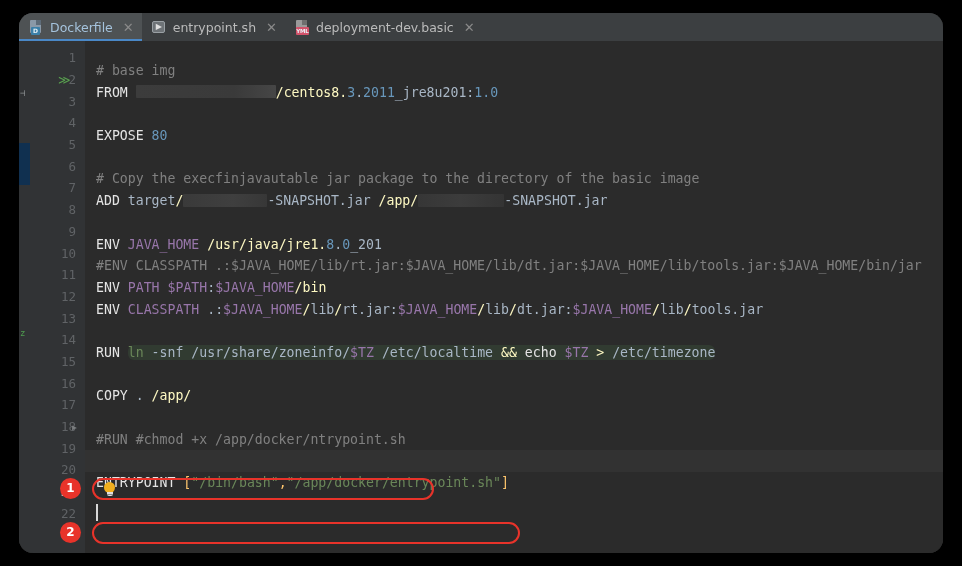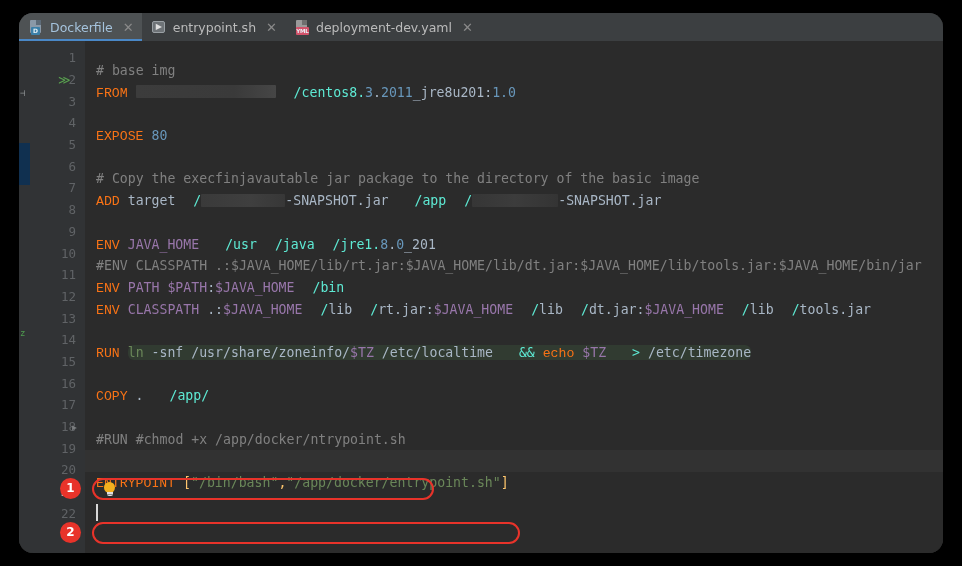--- a/index.html
+++ b/index.html
@@ -186,27 +186,27 @@
     font-size: 13.2px;
     white-space: pre;
     color: #a9b7c6;
     position: relative;
   }
   .cline.current-line {
     background: #323232;
   }
 
   
-  .kw      { color: #f97316; font-family: Liberation Mono, monospace; }
+  .kw      { color: #e5e5e5; }
   .var     { color: #9876aa; }
   .num     { color: #6897bb; }
   .str     { color: #6a8759; }
   .cmt     { color: #808080; }
   .txt     { color: #a9b7c6; }
-  .sep     { color: #5eead4; margin-left: 18px; }
+  .sep     { color: #fef9c3; }
   .brk     { color: #ffc66d; }
   .shellbg { background: #313b31; border-radius: 6px; }
 
   
   .redact {
     display: inline-block;
     vertical-align: middle;
     height: 13px;
     background: #3a3a3a;
     border-radius: 1px;
@@ -294,21 +294,21 @@
       <span>entrypoint.sh</span>
       <span class="close">✕</span>
     </div>
 
     <div class="tab">
       <span class="ficon yml">
         <span class="sheet"></span>
           <span class="fold"></span>
         <span class="badge">YML</span>
       </span>
-      <span>deployment-dev.yaml</span>
+      <span>deployment-dev.basic</span>
       <span class="close">✕</span>
     </div>
   </div>
 
   <div id="body">
 
     <div id="markerstrip">
       <span class="mk-arrow">⊣</span>
       <span class="mk-block"></span>
       <span class="mk-green">z</span>

